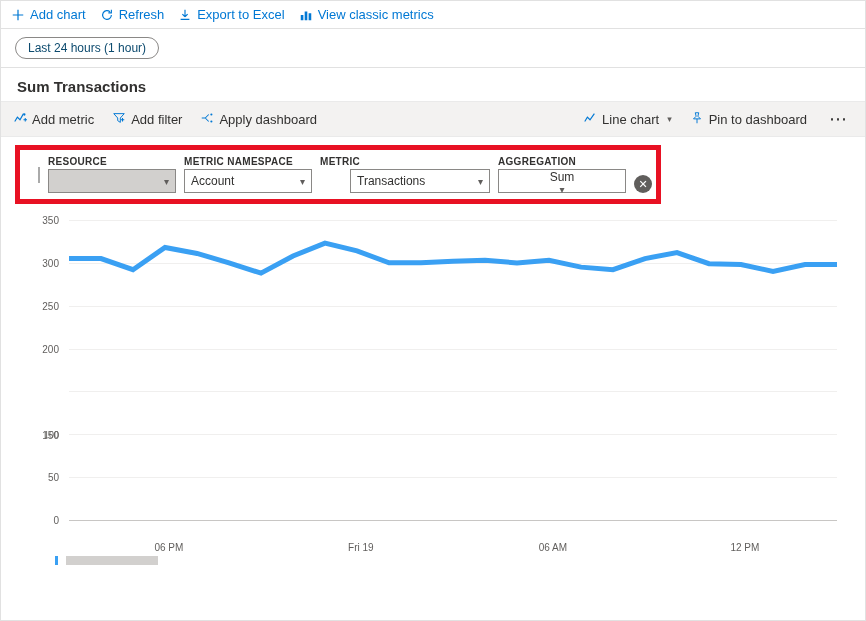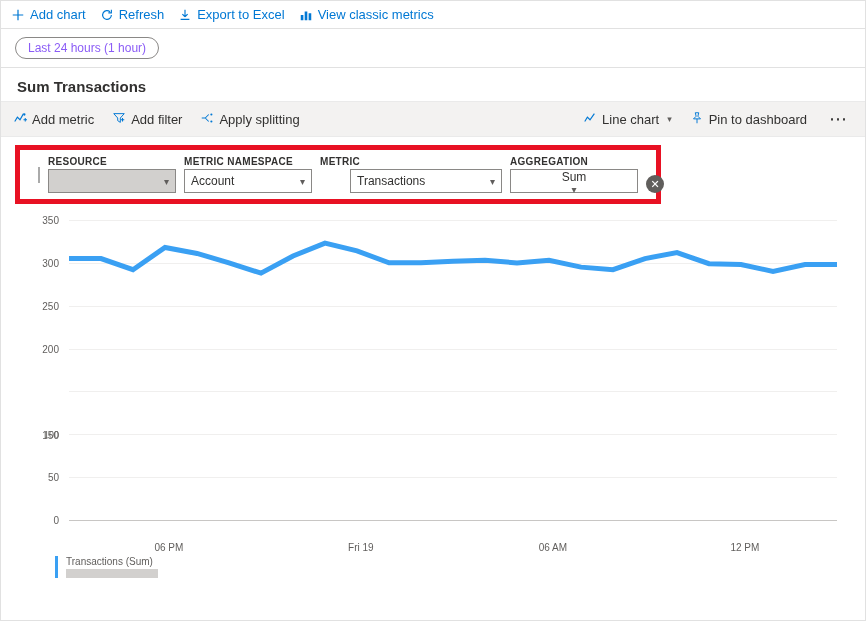--- a/index.html
+++ b/index.html
@@ -33,21 +33,21 @@
       padding: 8px 14px;
     }
     .pill {
       display: inline-flex;
       align-items: center;
       border: 1px solid #8a8886;
       border-radius: 14px;
       padding: 3px 12px;
       font-size: 12px;
       cursor: pointer;
-      color: #8b5cf6;
+      color: #0c4a6e;
     }
     .divider { border-top: 1px solid #e1e1e1; }
     .title {
       padding: 10px 16px 6px;
       font-size: 15px;
       font-weight: 600;
     }
     .sub-toolbar {
       display: flex;
       align-items: center;
@@ -93,21 +93,21 @@
       align-items:center;
       justify-content:space-between;
       padding: 0 6px;
       font-size:12px;
       background:#fff;
       cursor:pointer;
     }
     .picker-field.blank { background:#d2d0ce; }
     .picker-field .chev { font-size:10px; color:#605e5c;}
     .p0 .picker-field{width:128px;} .p1 .picker-field{width:128px;}
-    .p2 .picker-field{width:152px;margin-left:30px;} .p3 .picker-field{width:128px;flex-direction:column;}
+    .p2 .picker-field{width:140px;margin-left:30px;} .p3 .picker-field{width:128px;flex-direction:column;}
     .close-circle {
       width:18px;height:18px;border-radius:50%;background:#605e5c;color:#fff;
       display:flex;align-items:center;justify-content:center;font-size:11px;
       cursor:pointer;
     }
     .chart-area {
       position: relative;
       margin: 16px 24px 0 24px;
       height: 330px;
     }
@@ -195,21 +195,21 @@
           <path d="M12 10h4m-2-2v4" stroke="#0078d4" stroke-width="1.2" transform="translate(-2 0)"></path>
         </svg></span>
     <span>Add filter</span>
   </div>
   <div class="sub-btn">
     <span><svg viewBox="0 0 16 16">
           <path d="M2 8h4m0 0l4-4m-4 4l4 4m4-8v0m0 8v0" stroke="#0078d4" stroke-width="1.2" fill="none"></path>
           <circle cx="13" cy="4" r="1.2" fill="#0078d4"></circle>
           <circle cx="13" cy="12" r="1.2" fill="#0078d4"></circle>
         </svg></span>
-    <span>Apply splitting</span>
+    <span>Apply dashboard</span>
   </div>
   <div class="spacer"></div>
   <div class="sub-btn">
     <span><svg viewBox="0 0 16 16">
           <path d="M2 12l3-5 3 3 5-7" stroke="#0078d4" stroke-width="1.3" fill="none"></path>
         </svg></span>
     <span>Line chart</span>
     <span class="chev-down">▾</span>
   </div>
   <div class="sub-btn">
@@ -284,15 +284,14 @@
     </svg>
   <div class="x-labels" id="xlabels">
       <div class="x-label" style="left: 13%;">06 PM</div>
       <div class="x-label" style="left: 38%;">Fri 19</div>
       <div class="x-label" style="left: 63%;">06 AM</div>
       <div class="x-label" style="left: 88%;">12 PM</div>
     </div>
 </div>
 
 <div class="legend-block">
-  <div class="legend-name">Transactions (Sum)</div>
   <div class="legend-bar"></div>
 </div>
 
 </body></html>

